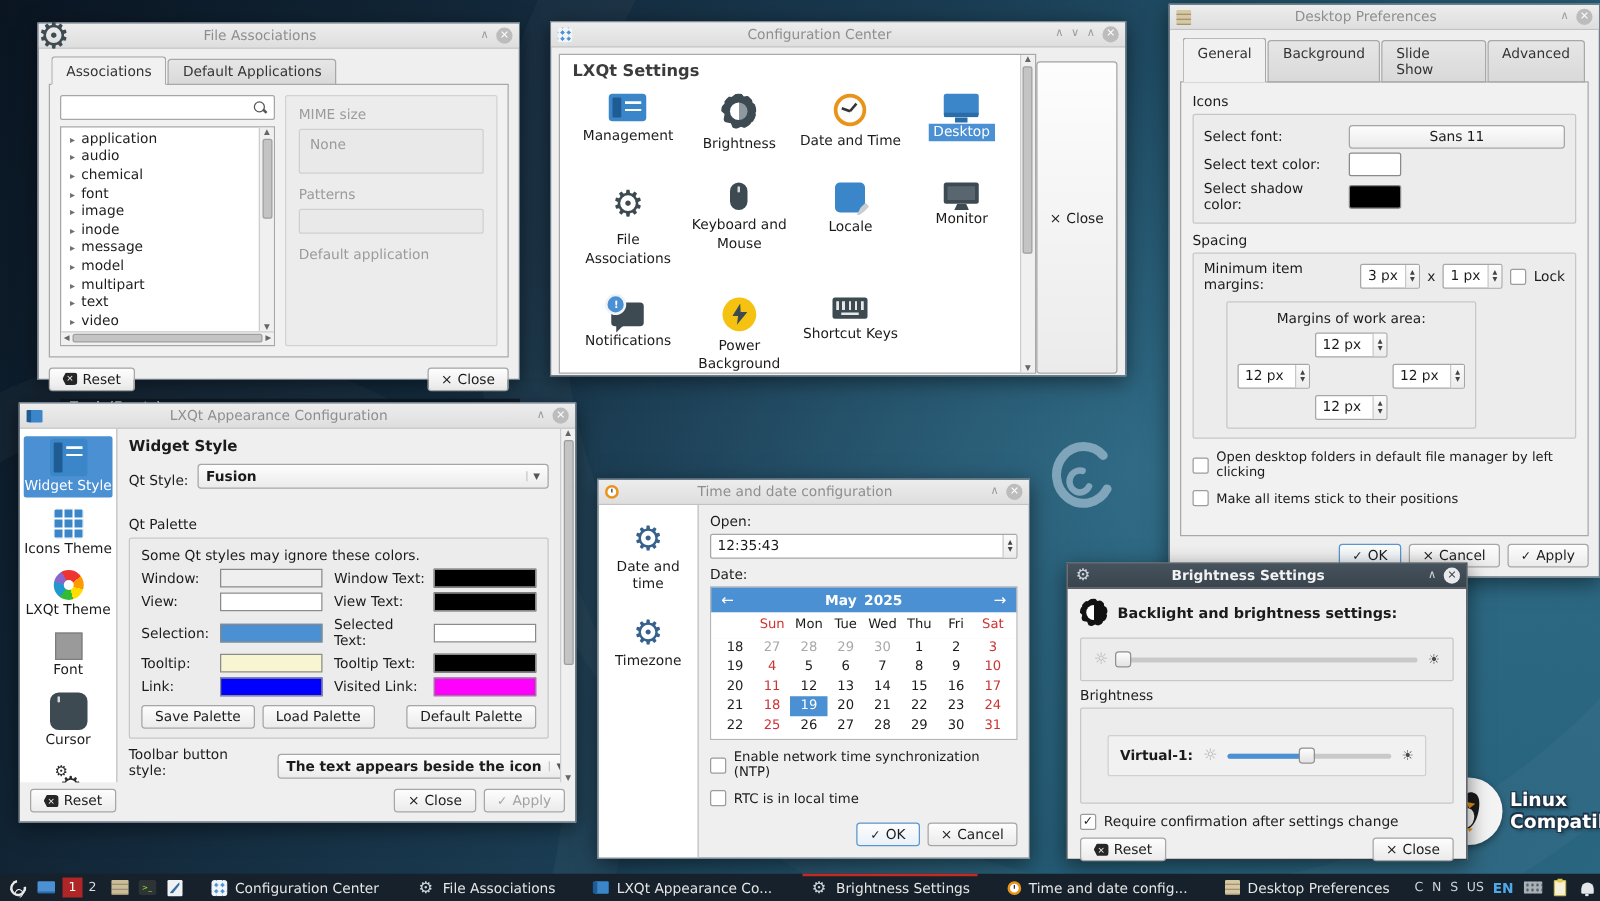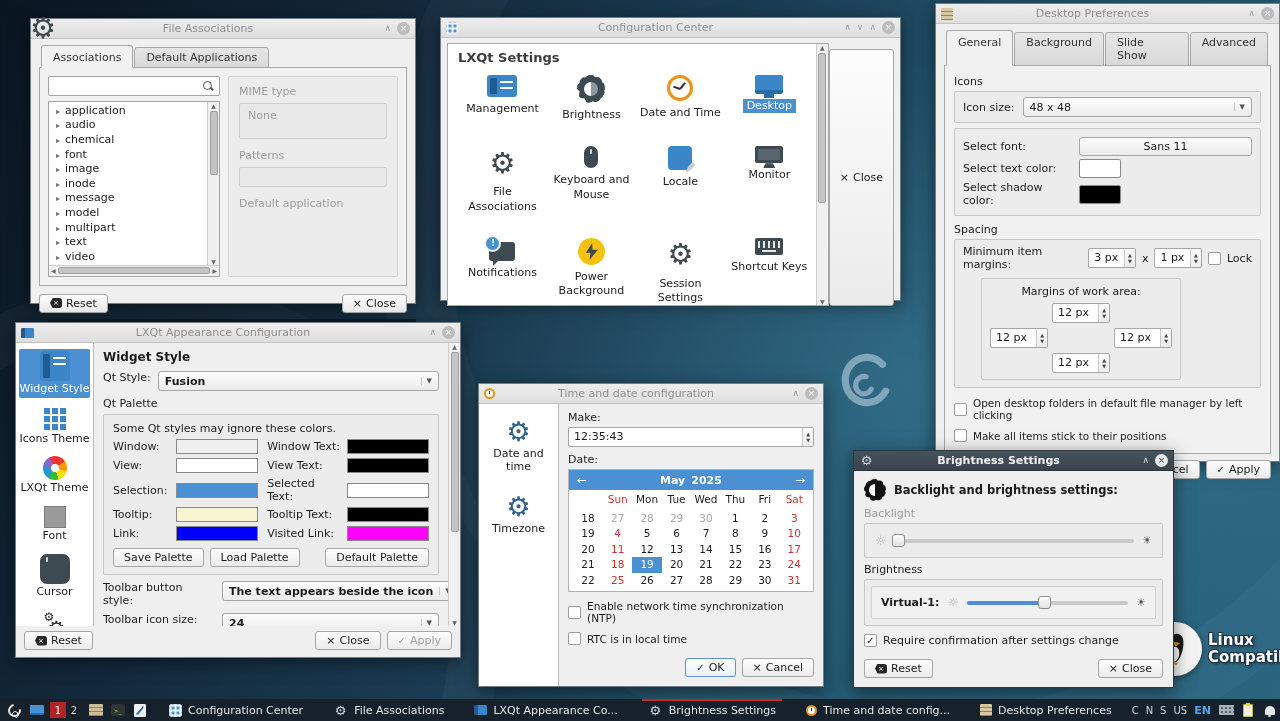--- a/index.html
+++ b/index.html
@@ -177,21 +177,21 @@
 
   
   #ap-win{left:15px;top:322px;width:446px;height:336px;}
   #ap-main{flex:1;display:flex;overflow:hidden;}
   #ap-side{width:78px;background:#fff;border-right:1px solid #bbb;padding:6px 3px;display:flex;flex-direction:column;gap:7px;}
   .ap-sitem{display:flex;flex-direction:column;align-items:center;gap:2px;padding:2px 0;border-radius:2px;}
   .ap-sitem .slbl{text-align:center;line-height:1.15;}
   .ap-sitem.sel{background:#4a90d2;color:#fff;}
   #ap-content{flex:1;padding:7px 9px;display:flex;flex-direction:column;overflow:hidden;}
   #ap-h1{font-weight:bold;font-size:12px;margin-bottom:7px;}
-  .ap-row{display:flex;align-items:flex-start;gap:7px;margin-bottom:6px;}
+  .ap-row{display:flex;align-items:flex-end;gap:7px;margin-bottom:22px;}
   .ap-row .combo{flex:1;font-weight:bold;}
   #ap-palframe{padding:7px 9px;margin-bottom:6px;}
   .pal-row{display:flex;align-items:center;gap:6px;margin:4px 0;}
   .pal-l1{width:62px;} .pal-l2{width:80px;margin-left:3px;}
   .pal-sw{width:88px;height:15px;border:1px solid #8a8a8a;}
   #pal-btns{display:flex;gap:6px;margin-top:7px;}
   #pal-btns .spacer{flex:1;}
   #ap-bottom{flex:none;display:flex;align-items:center;padding:5px 8px 7px;gap:6px;}
   #ap-bottom .spacer{flex:1;}
   .tb-lbl{width:112px;flex:none;}
@@ -387,21 +387,21 @@
             </div>
           </div>
           <div class="hscroll">
             <span class="hl"></span>
               <span class="hh"></span>
               <span class="hr"></span>
           </div>
         </div>
       </div>
       <div id="fa-right">
-        <div class="glabel">MIME type</div>
+        <div class="glabel">MIME size</div>
         <div class="fa-box glabel" style="height:36px;margin:5px 0 10px;padding:5px 8px;">None</div>
         <div class="glabel">Patterns</div>
         <div class="fa-box" style="height:20px;margin:5px 0 10px;"></div>
         <div class="glabel">Default application</div>
       </div>
     </div>
     <div id="fa-btnrow">
       <span class="btn">
         <span class="i-reset"></span>
         <span>Reset</span>
@@ -475,24 +475,20 @@
             <div class="cc-item">
               <span class="ci ic-notif"></span>
               <span class="cc-lbl">Notifications</span>
             </div>
 
             <div class="cc-item">
               <span class="ci ic-power"></span>
               <span class="cc-lbl">Power Background</span>
             </div>
 
-            <div class="cc-item">
-              <span class="ci gear"></span>
-              <span class="cc-lbl">Session Settings</span>
-            </div>
 
             <div class="cc-item">
               <span class="ci ic-kbd"></span>
               <span class="cc-lbl">Shortcut Keys</span>
             </div>
           </div>
       </div>
       <div class="vscroll">
         <span class="vup"></span>
           <span class="vh" style="flex:0 0 150px;"></span>
@@ -524,29 +520,20 @@
         <span class="tab act">General</span>
 
         <span class="tab">Background</span>
 
         <span class="tab">Slide Show</span>
 
         <span class="tab">Advanced</span>
       </div>
     <div class="tabpanel" id="dp-panel">
       <div class="dp-sec">Icons</div>
-      <div class="frame dp-frame">
-        <div id="dp-iconrow">
-          <span>Icon size:</span>
-          <span class="combo">
-            <span class="cval">48 x 48</span>
-            <span class="carr"></span>
-          </span>
-        </div>
-      </div>
       <div class="frame dp-frame">
         <div class="dp-lrow">
           <span style="width:108px;">Select font:</span>
           <span class="btn" id="dp-fontbtn">Sans 11</span>
         </div>
         <div class="dp-lrow">
           <span style="width:108px;">Select text color:</span>
           <span class="swatch" style="background: rgb(255, 255, 255);"></span>
         </div>
         <div class="dp-lrow">
@@ -795,21 +782,21 @@
           <span class="si gear-blue"></span>
           <span class="slbl sel">Date and time</span>
         </div>
 
         <div class="ap-sitem">
           <span class="si gear-blue"></span>
           <span class="slbl">Timezone</span>
         </div>
       </div>
     <div id="td-content">
-      <div>Make:</div>
+      <div>Open:</div>
       <div id="td-time">
         <span class="spin">
           <span class="v">12:35:43</span>
             <span class="ud">
               <i></i>
               <b></b>
             </span>
         </span>
       </div>
       <div>Date:</div>
@@ -904,30 +891,29 @@
     <span class="tbtns">
       <span class="gl gl-shade"></span>
       <span class="tclose"></span>
     </span>
   </div>
   <div id="br-body">
     <div id="br-head">
       <span class="bh-ic"></span>
       <span>Backlight and brightness settings:</span>
     </div>
-    <div class="glabel">Backlight</div>
     <div class="frame br-frame">
       <span class="sun-dim"></span>
       <span class="slider">
         <span class="knob" style="left:3px;"></span>
       </span>
       <span class="sun-dark"></span>
     </div>
     <div>Brightness</div>
-    <div class="frame br-frame" style="padding:6px;">
+    <div class="frame br-frame" style="padding:21px;">
       <div id="br-inner">
         <span style="font-weight:bold;">Virtual-1:</span>
         <span class="sun-dim"></span>
         <span class="slider">
           <span class="fill" style="width:48%;"></span>
           <span class="knob" style="left:48%;"></span>
         </span>
         <span class="sun-dark"></span>
       </div>
     </div>

